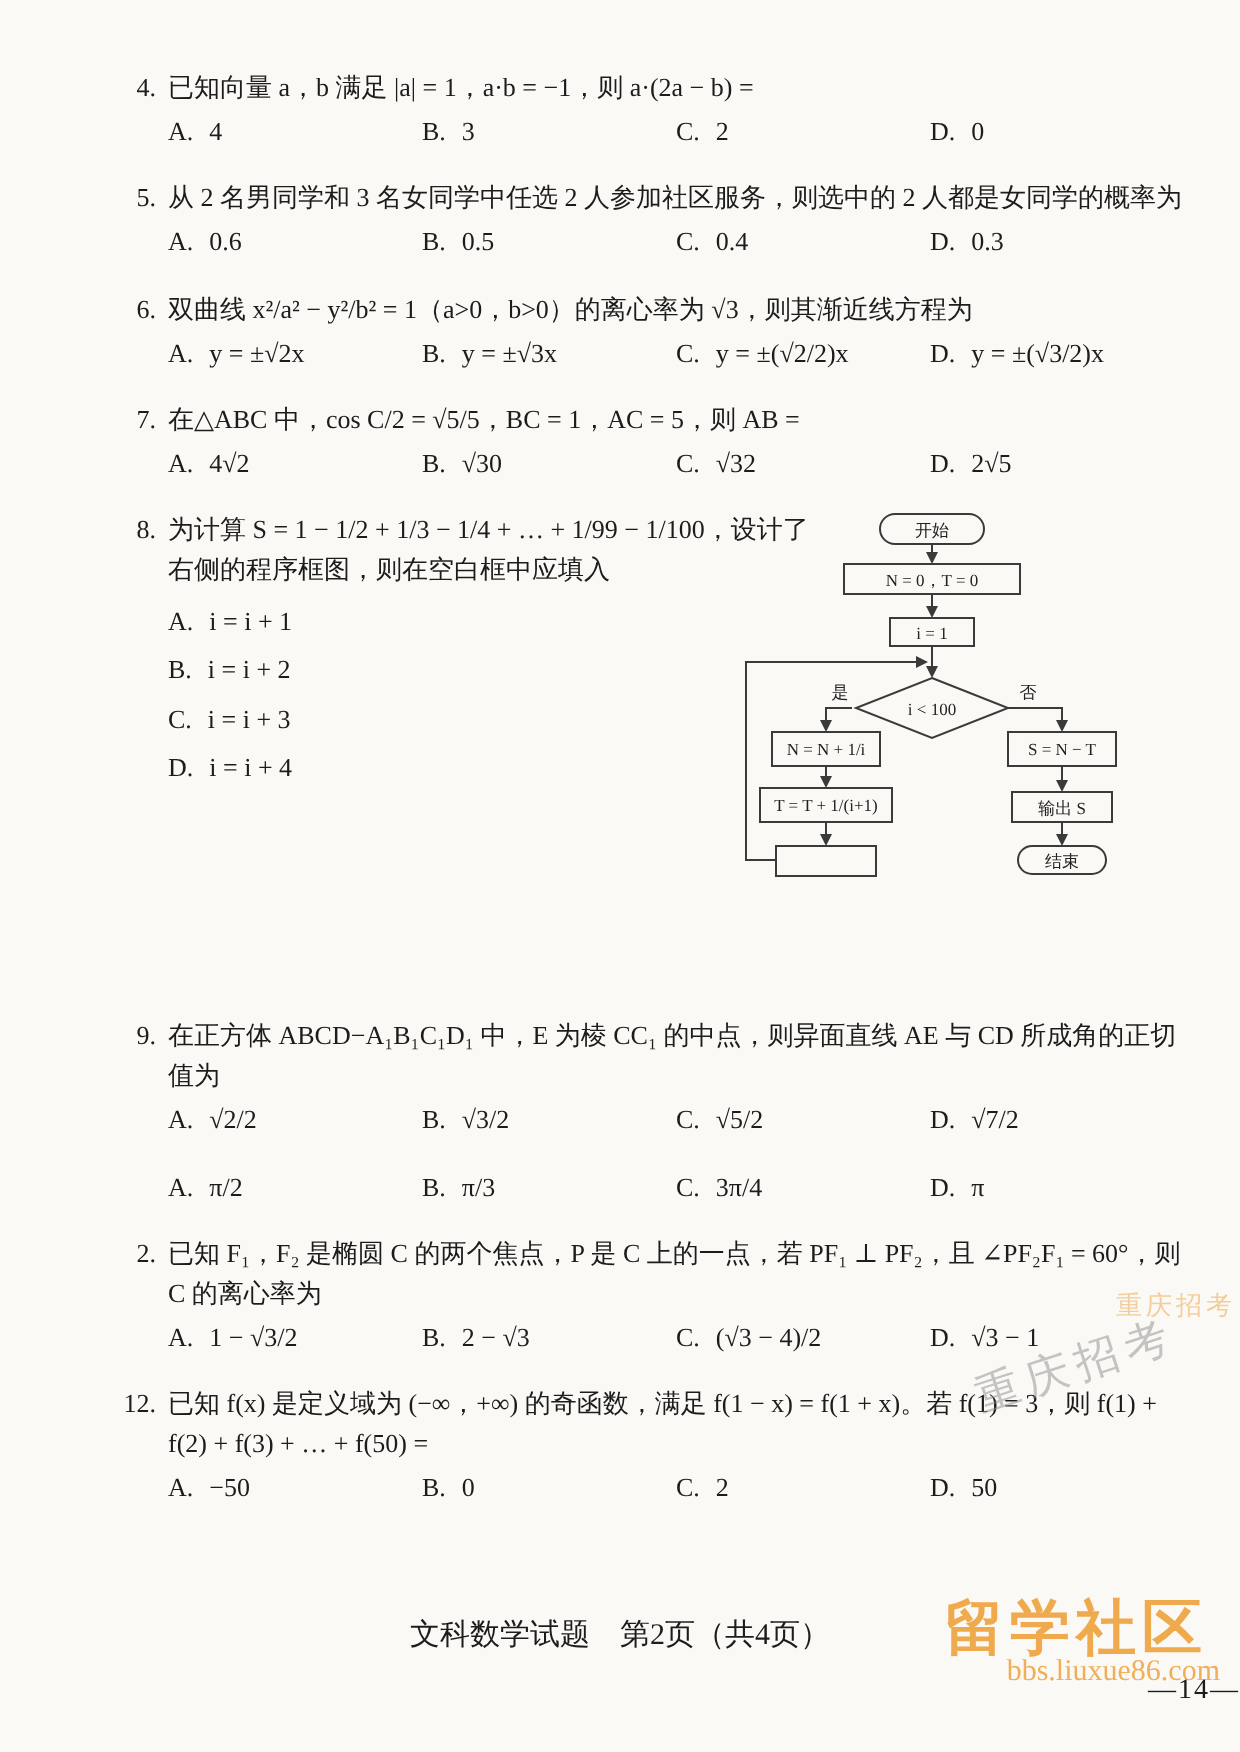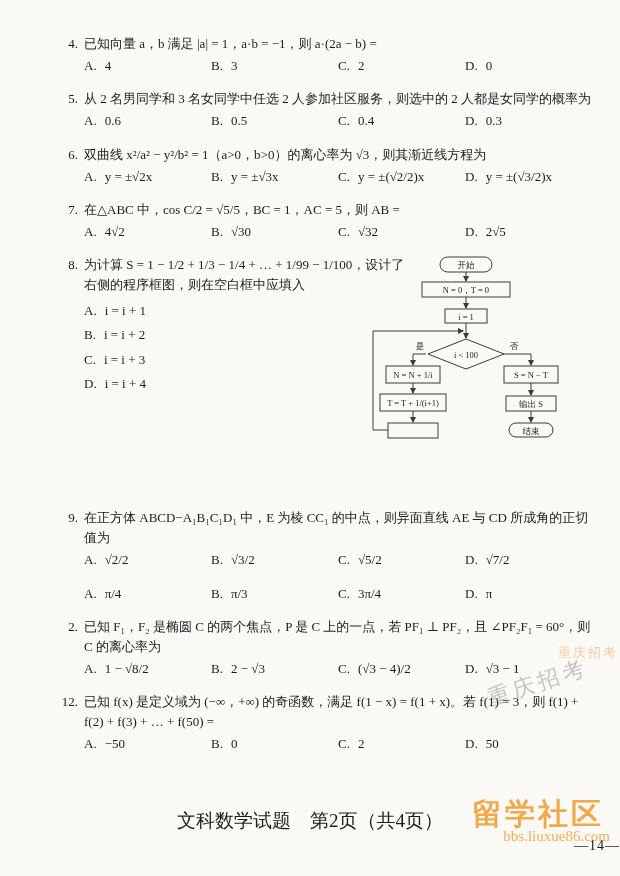--- a/index.html
+++ b/index.html
@@ -26,21 +26,21 @@
   
   .q8{position:relative;min-height:240px;}
   .q8 .stem{width:330px;}
   .q8-opts{padding-left:30px;margin-top:4px;line-height:1.85;width:220px;}
   .q8-opt{display:flex;}
   .flowchart{position:absolute;top:-2px;right:14px;width:210px;height:255px;}
   .flowchart text{font-size:8.5px;fill:#222;text-anchor:middle;font-family:"Liberation Serif","DejaVu Serif",serif;}
   .flowchart rect,.flowchart polygon{fill:none;stroke:#3a3a3a;stroke-width:1;}
   .flowchart line,.flowchart polyline{fill:none;stroke:#3a3a3a;stroke-width:1;}
   
-  .footer{position:absolute;top:808px;left:0;width:100%;text-align:center;font-size:19px;}
+  .footer{position:absolute;top:808px;left:0;width:100%;text-align:center;font-size:15px;}
   .pagenum{position:absolute;top:838px;left:0;width:100%;text-align:right;font-size:14px;letter-spacing:1px;}
   
   .wm-side{position:absolute;top:644px;right:2px;font-size:13px;color:#f0b060;opacity:.6;letter-spacing:2px;font-family:"Liberation Sans",sans-serif;}
   .wm-diag{position:absolute;top:668px;right:30px;font-size:22px;color:#8f8f8f;opacity:.5;letter-spacing:4px;transform:rotate(-18deg);font-family:"Liberation Sans",sans-serif;}
   .wm-site{position:absolute;top:794px;right:16px;font-size:30px;font-weight:700;color:#f0a23c;opacity:.9;letter-spacing:3px;font-family:Liberation Mono, monospace;}
   .wm-url{position:absolute;top:828px;right:10px;font-size:15px;color:#f0a23c;opacity:.85;font-family:Liberation Serif, serif;}
 </style>
 </head>
 <body>
 
@@ -235,21 +235,21 @@
             <span class="ol">D.</span>
             <span class="ov">√7/2</span>
           </span>
       </div>
     </section>
 
     <section class="q">
       <div class="options">
         <span class="opt">
             <span class="ol">A.</span>
-            <span class="ov">π/4</span>
+            <span class="ov">π/2</span>
           </span>
         <span class="opt">
             <span class="ol">B.</span>
             <span class="ov">π/3</span>
           </span>
         <span class="opt">
             <span class="ol">C.</span>
             <span class="ov">3π/4</span>
           </span>
         <span class="opt">
@@ -260,21 +260,21 @@
     </section>
 
     <section class="q">
       <p class="stem">
         <span class="qnum">2.</span>
         <span>已知 F₁，F₂ 是椭圆 C 的两个焦点，P 是 C 上的一点，若 PF₁ ⊥ PF₂，且 ∠PF₂F₁ = 60°，则 C 的离心率为</span>
       </p>
       <div class="options">
         <span class="opt">
             <span class="ol">A.</span>
-            <span class="ov">1 − √8/2</span>
+            <span class="ov">1 − √3/2</span>
           </span>
         <span class="opt">
             <span class="ol">B.</span>
             <span class="ov">2 − √3</span>
           </span>
         <span class="opt">
             <span class="ol">C.</span>
             <span class="ov">(√3 − 4)/2</span>
           </span>
         <span class="opt">

